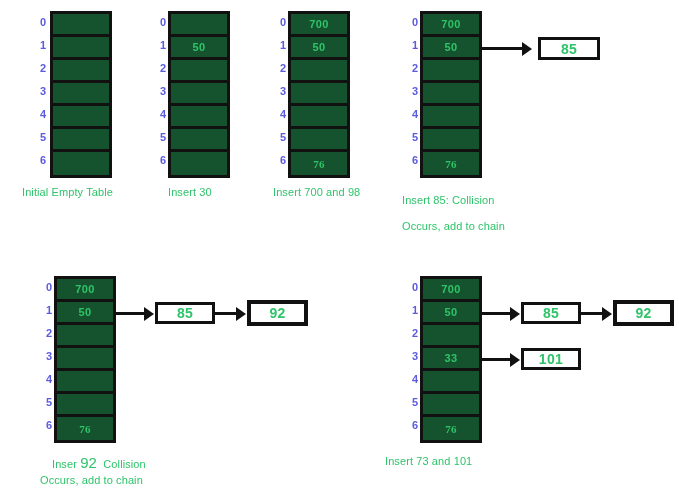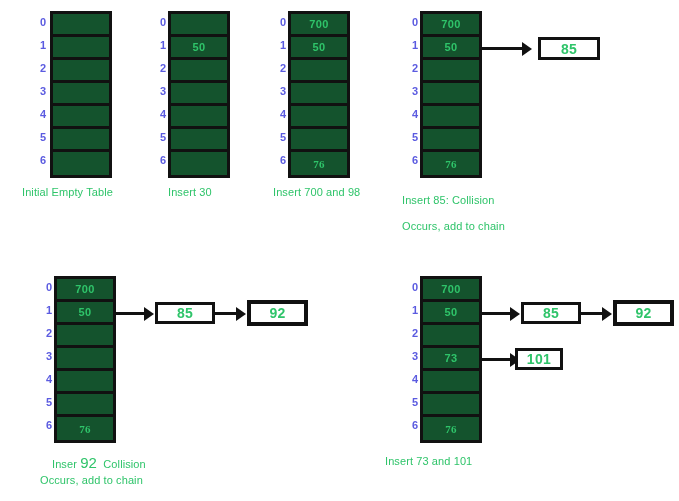--- a/index.html
+++ b/index.html
@@ -285,21 +285,21 @@
       <div class="slot">
           <span class="val">700</span>
         </div>
       <div class="slot">
           <span class="val">50</span>
         </div>
       <div class="slot">
           <span class="val"></span>
         </div>
       <div class="slot">
-          <span class="val">73</span>
+          <span class="val">33</span>
         </div>
       <div class="slot">
           <span class="val"></span>
         </div>
       <div class="slot">
           <span class="val"></span>
         </div>
       <div class="slot">
           <span class="val">76</span>
         </div>
@@ -307,17 +307,17 @@
 
     <div class="arrow" style="left:80px;top:39px;width:32px;"></div>
     <div class="arrowhead" style="left:108px;top:34px;"></div>
     <div class="node" style="left:119px;top:29px;width:60px;height:22px;">85</div>
     <div class="arrow" style="left:179px;top:39px;width:26px;"></div>
     <div class="arrowhead" style="left:200px;top:34px;"></div>
     <div class="node big" style="left:211px;top:27px;width:61px;height:26px;">92</div>
 
     <div class="arrow" style="left:80px;top:85px;width:32px;"></div>
     <div class="arrowhead" style="left:108px;top:80px;"></div>
-    <div class="node" style="left:113px;top:75px;width:48px;height:22px;">101</div>
+    <div class="node" style="left:119px;top:75px;width:60px;height:22px;">101</div>
     <div class="caption" style="left:-17px;top:181px;">Insert 73 and 101</div>
   </div>
 
 </div>
 
 </body></html>

